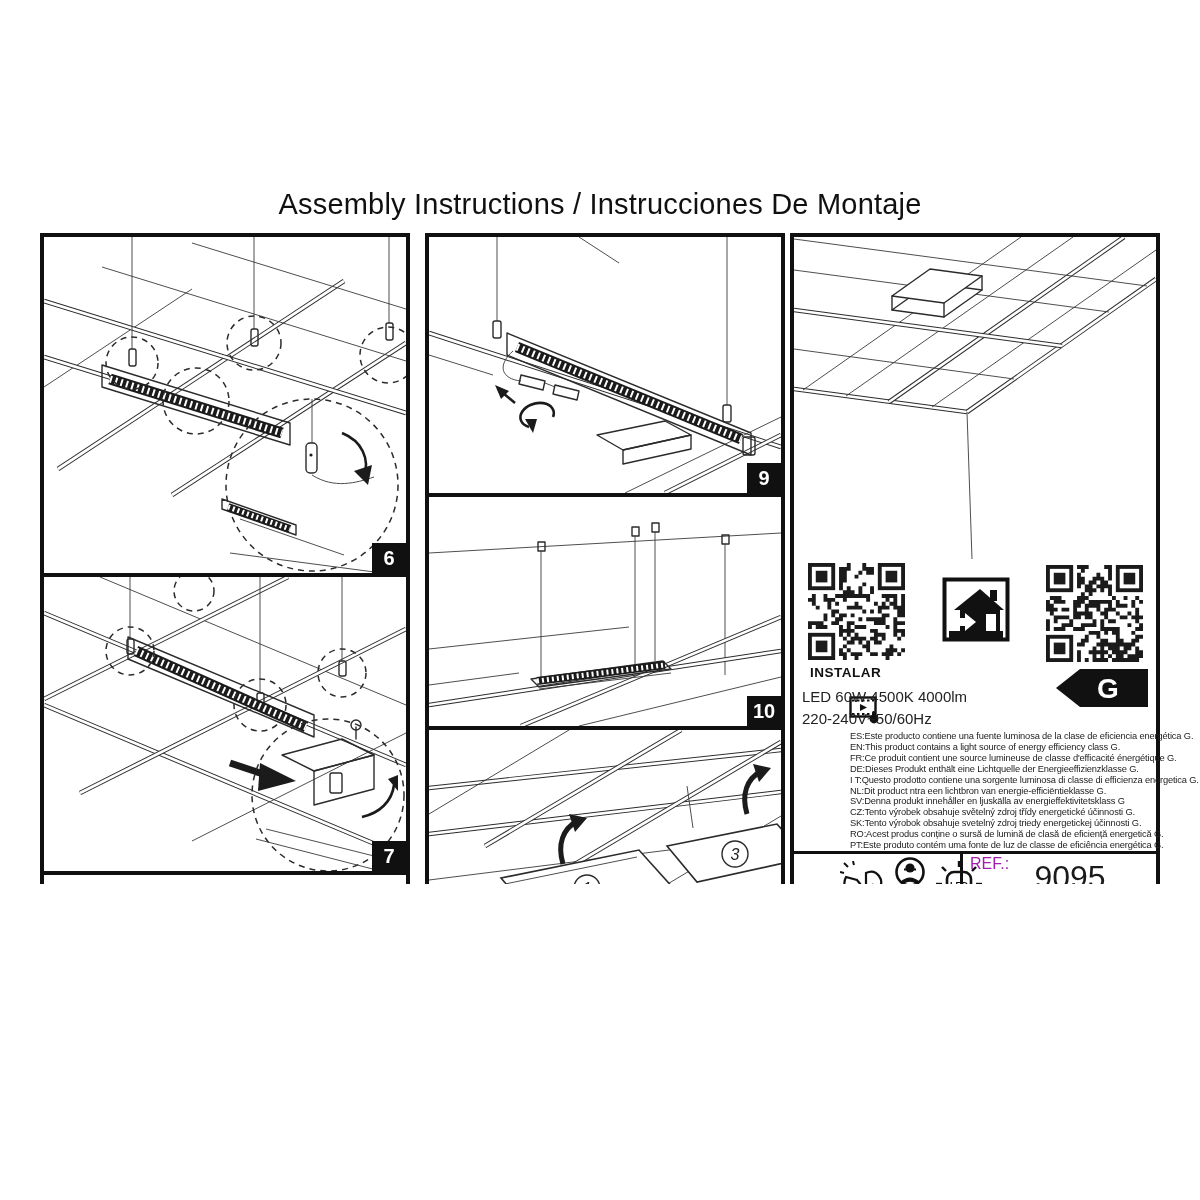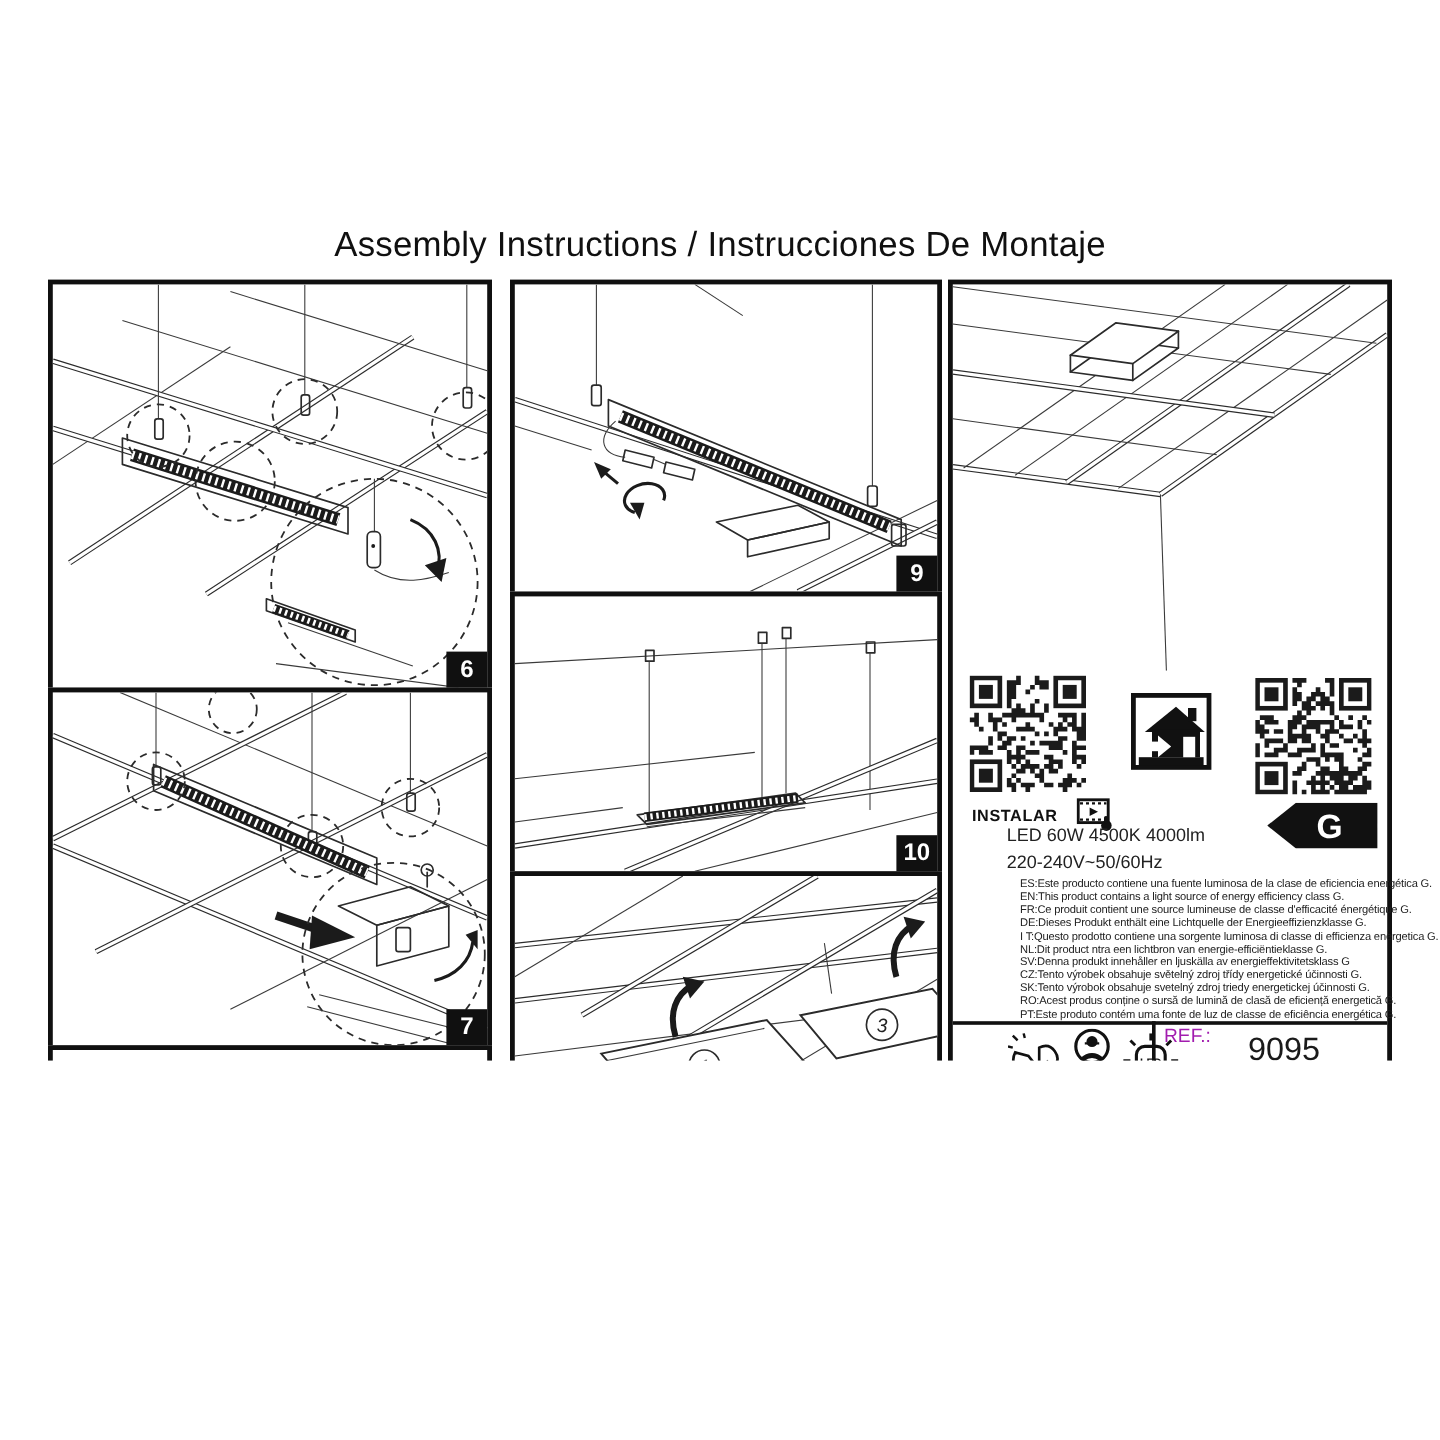--- a/index.html
+++ b/index.html
@@ -20,25 +20,25 @@
   .dash{stroke:#2b2b2b;stroke-width:1.5;fill:none;stroke-dasharray:6 5;}
   .bar{stroke:#1b1b1b;stroke-width:11;fill:none;}
   .bar8{stroke:#1b1b1b;stroke-width:8;fill:none;}
   .hatch{stroke:#fff;stroke-width:7;fill:none;stroke-dasharray:2 3.6;}
   .hatch5{stroke:#fff;stroke-width:5;fill:none;stroke-dasharray:2 3;}
   .blk{fill:#1b1b1b;stroke:none;}
   .wfill{fill:#fff;}
   .thick{stroke:#1b1b1b;stroke-width:7;fill:none;}
   
   .rp-abs{position:absolute;}
-  .spec{font-size:15px;line-height:22px;color:#222;margin-left:37px;}
+  .spec{font-size:15px;line-height:22px;color:#222;}
   .lang{font-size:9.3px;line-height:10.9px;white-space:nowrap;letter-spacing:-0.15px;color:#222;padding-left:48px;}
   .sect-line{position:absolute;background:#101010;}
   .reflabel{font-size:16px;color:#a21caf;}
-  .refvalue{font-size:27px;color:#1a1a1a;text-align:center;}
+  .refvalue{font-size:32px;color:#1a1a1a;text-align:center;}
   .instalar{font-weight:bold;font-size:13.5px;letter-spacing:0.5px;color:#111;}
 </style>
 </head>
 <body>
 
 <div id="page">
 
   <div class="title">Assembly Instructions / Instrucciones De Montaje</div>
 
   <div class="panel" style="left:40px;top:233px;width:370px;height:344px;">
@@ -281,21 +281,21 @@
           <rect class="blk" x="2" y="2" width="3" height="3"></rect>
         <rect class="blk" x="18" y="0" width="7" height="7"></rect>
           <rect x="19" y="1" width="5" height="5" fill="#fff"></rect>
           <rect class="blk" x="20" y="2" width="3" height="3"></rect>
         <rect class="blk" x="0" y="18" width="7" height="7"></rect>
           <rect x="1" y="19" width="5" height="5" fill="#fff"></rect>
           <rect class="blk" x="2" y="20" width="3" height="3"></rect>
       </g>
       <path class="mods blk" d="M10 0h1v1h-1zM14 0h1v1h-1zM8 1h1v1h-1zM9 1h1v1h-1zM10 1h1v1h-1zM14 1h1v1h-1zM15 1h1v1h-1zM16 1h1v1h-1zM8 2h1v1h-1zM9 2h1v1h-1zM13 2h1v1h-1zM15 2h1v1h-1zM16 2h1v1h-1zM8 3h1v1h-1zM9 3h1v1h-1zM12 3h1v1h-1zM8 4h1v1h-1zM9 4h1v1h-1zM8 5h1v1h-1zM14 5h1v1h-1zM8 6h1v1h-1zM10 6h1v1h-1zM13 6h1v1h-1zM16 6h1v1h-1zM9 7h1v1h-1zM10 7h1v1h-1zM11 7h1v1h-1zM13 7h1v1h-1zM16 7h1v1h-1zM1 8h1v1h-1zM4 8h1v1h-1zM7 8h1v1h-1zM8 8h1v1h-1zM9 8h1v1h-1zM10 8h1v1h-1zM11 8h1v1h-1zM12 8h1v1h-1zM13 8h1v1h-1zM14 8h1v1h-1zM15 8h1v1h-1zM19 8h1v1h-1zM20 8h1v1h-1zM21 8h1v1h-1zM22 8h1v1h-1zM24 8h1v1h-1zM0 9h1v1h-1zM1 9h1v1h-1zM4 9h1v1h-1zM5 9h1v1h-1zM6 9h1v1h-1zM9 9h1v1h-1zM15 9h1v1h-1zM20 9h1v1h-1zM22 9h1v1h-1zM24 9h1v1h-1zM1 10h1v1h-1zM5 10h1v1h-1zM7 10h1v1h-1zM12 10h1v1h-1zM17 10h1v1h-1zM19 10h1v1h-1zM21 10h1v1h-1zM22 10h1v1h-1zM24 10h1v1h-1zM2 11h1v1h-1zM5 11h1v1h-1zM10 11h1v1h-1zM11 11h1v1h-1zM12 11h1v1h-1zM13 11h1v1h-1zM18 11h1v1h-1zM19 11h1v1h-1zM20 11h1v1h-1zM22 11h1v1h-1zM23 11h1v1h-1zM24 11h1v1h-1zM6 12h1v1h-1zM7 12h1v1h-1zM14 12h1v1h-1zM16 12h1v1h-1zM18 12h1v1h-1zM23 12h1v1h-1zM24 12h1v1h-1zM4 13h1v1h-1zM6 13h1v1h-1zM8 13h1v1h-1zM9 13h1v1h-1zM11 13h1v1h-1zM19 13h1v1h-1zM20 13h1v1h-1zM23 13h1v1h-1zM24 13h1v1h-1zM4 14h1v1h-1zM7 14h1v1h-1zM8 14h1v1h-1zM13 14h1v1h-1zM15 14h1v1h-1zM16 14h1v1h-1zM17 14h1v1h-1zM18 14h1v1h-1zM19 14h1v1h-1zM22 14h1v1h-1zM0 15h1v1h-1zM1 15h1v1h-1zM2 15h1v1h-1zM3 15h1v1h-1zM6 15h1v1h-1zM7 15h1v1h-1zM10 15h1v1h-1zM11 15h1v1h-1zM17 15h1v1h-1zM18 15h1v1h-1zM19 15h1v1h-1zM22 15h1v1h-1zM23 15h1v1h-1zM24 15h1v1h-1zM0 16h1v1h-1zM2 16h1v1h-1zM3 16h1v1h-1zM4 16h1v1h-1zM8 16h1v1h-1zM10 16h1v1h-1zM12 16h1v1h-1zM13 16h1v1h-1zM14 16h1v1h-1zM20 16h1v1h-1zM22 16h1v1h-1zM8 17h1v1h-1zM9 17h1v1h-1zM10 17h1v1h-1zM11 17h1v1h-1zM16 17h1v1h-1zM17 17h1v1h-1zM22 17h1v1h-1zM23 17h1v1h-1zM24 17h1v1h-1zM8 18h1v1h-1zM10 18h1v1h-1zM12 18h1v1h-1zM17 18h1v1h-1zM18 18h1v1h-1zM19 18h1v1h-1zM22 18h1v1h-1zM24 18h1v1h-1zM9 19h1v1h-1zM11 19h1v1h-1zM12 19h1v1h-1zM13 19h1v1h-1zM14 19h1v1h-1zM16 19h1v1h-1zM17 19h1v1h-1zM19 19h1v1h-1zM23 19h1v1h-1zM10 20h1v1h-1zM11 20h1v1h-1zM13 20h1v1h-1zM15 20h1v1h-1zM17 20h1v1h-1zM18 20h1v1h-1zM9 21h1v1h-1zM14 21h1v1h-1zM15 21h1v1h-1zM21 21h1v1h-1zM8 22h1v1h-1zM10 22h1v1h-1zM15 22h1v1h-1zM20 22h1v1h-1zM21 22h1v1h-1zM22 22h1v1h-1zM24 22h1v1h-1zM8 23h1v1h-1zM9 23h1v1h-1zM11 23h1v1h-1zM12 23h1v1h-1zM13 23h1v1h-1zM16 23h1v1h-1zM17 23h1v1h-1zM19 23h1v1h-1zM20 23h1v1h-1zM21 23h1v1h-1zM23 23h1v1h-1zM9 24h1v1h-1zM12 24h1v1h-1zM20 24h1v1h-1z"></path>
     </svg>
-    <div class="rp-abs" style="left:16px;top:428px;display:flex;align-items:center;gap:16px;">
+    <div class="rp-abs" style="left:16px;top:428px;display:flex;align-items:flex-end;gap:16px;flex-direction:column;">
       <span class="instalar">INSTALAR</span>
       <svg width="32" height="28" viewBox="0 0 32 28">
         <rect x="1.5" y="1.5" width="25" height="19" fill="none" stroke="#111" stroke-width="2.4"></rect>
         <line x1="3" y1="4.5" x2="25" y2="4.5" stroke="#111" stroke-width="2" stroke-dasharray="2.5 2.5"></line>
         <line x1="3" y1="18" x2="25" y2="18" stroke="#111" stroke-width="2" stroke-dasharray="2.5 2.5"></line>
         <polygon points="11,8 18,11.5 11,15" fill="#111"></polygon>
         <circle cx="25" cy="23" r="4.4" fill="#111"></circle>
         <rect x="23" y="15" width="3.4" height="6" rx="1.5" fill="#111"></rect>
       </svg>
     </div>

